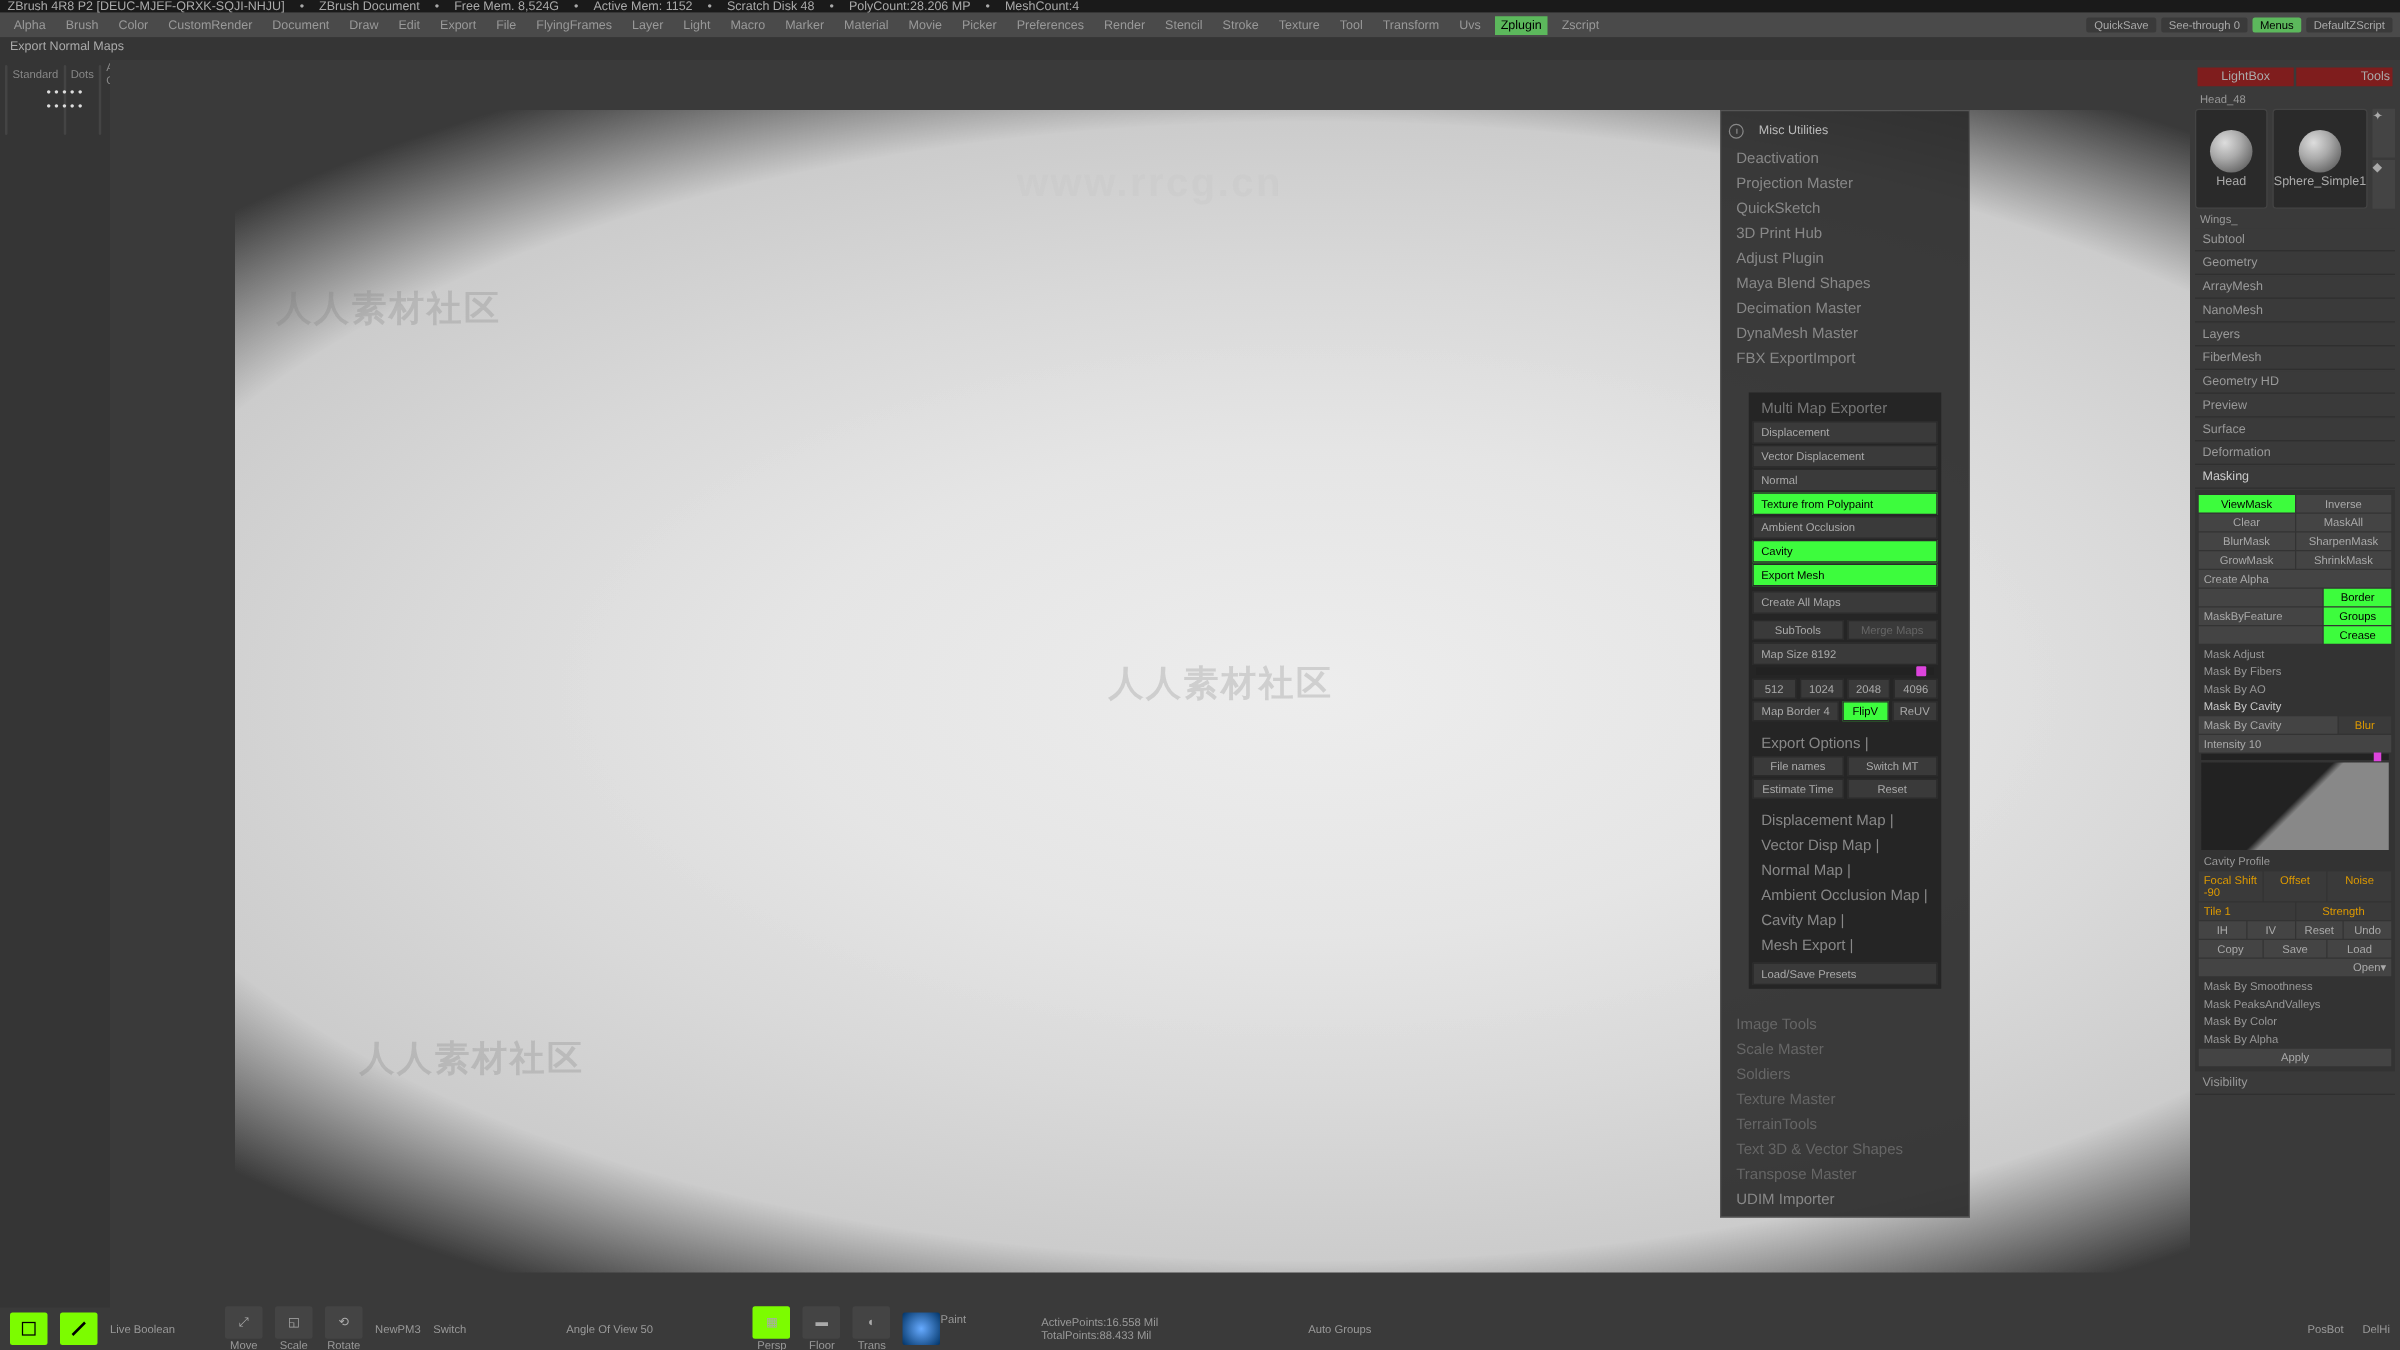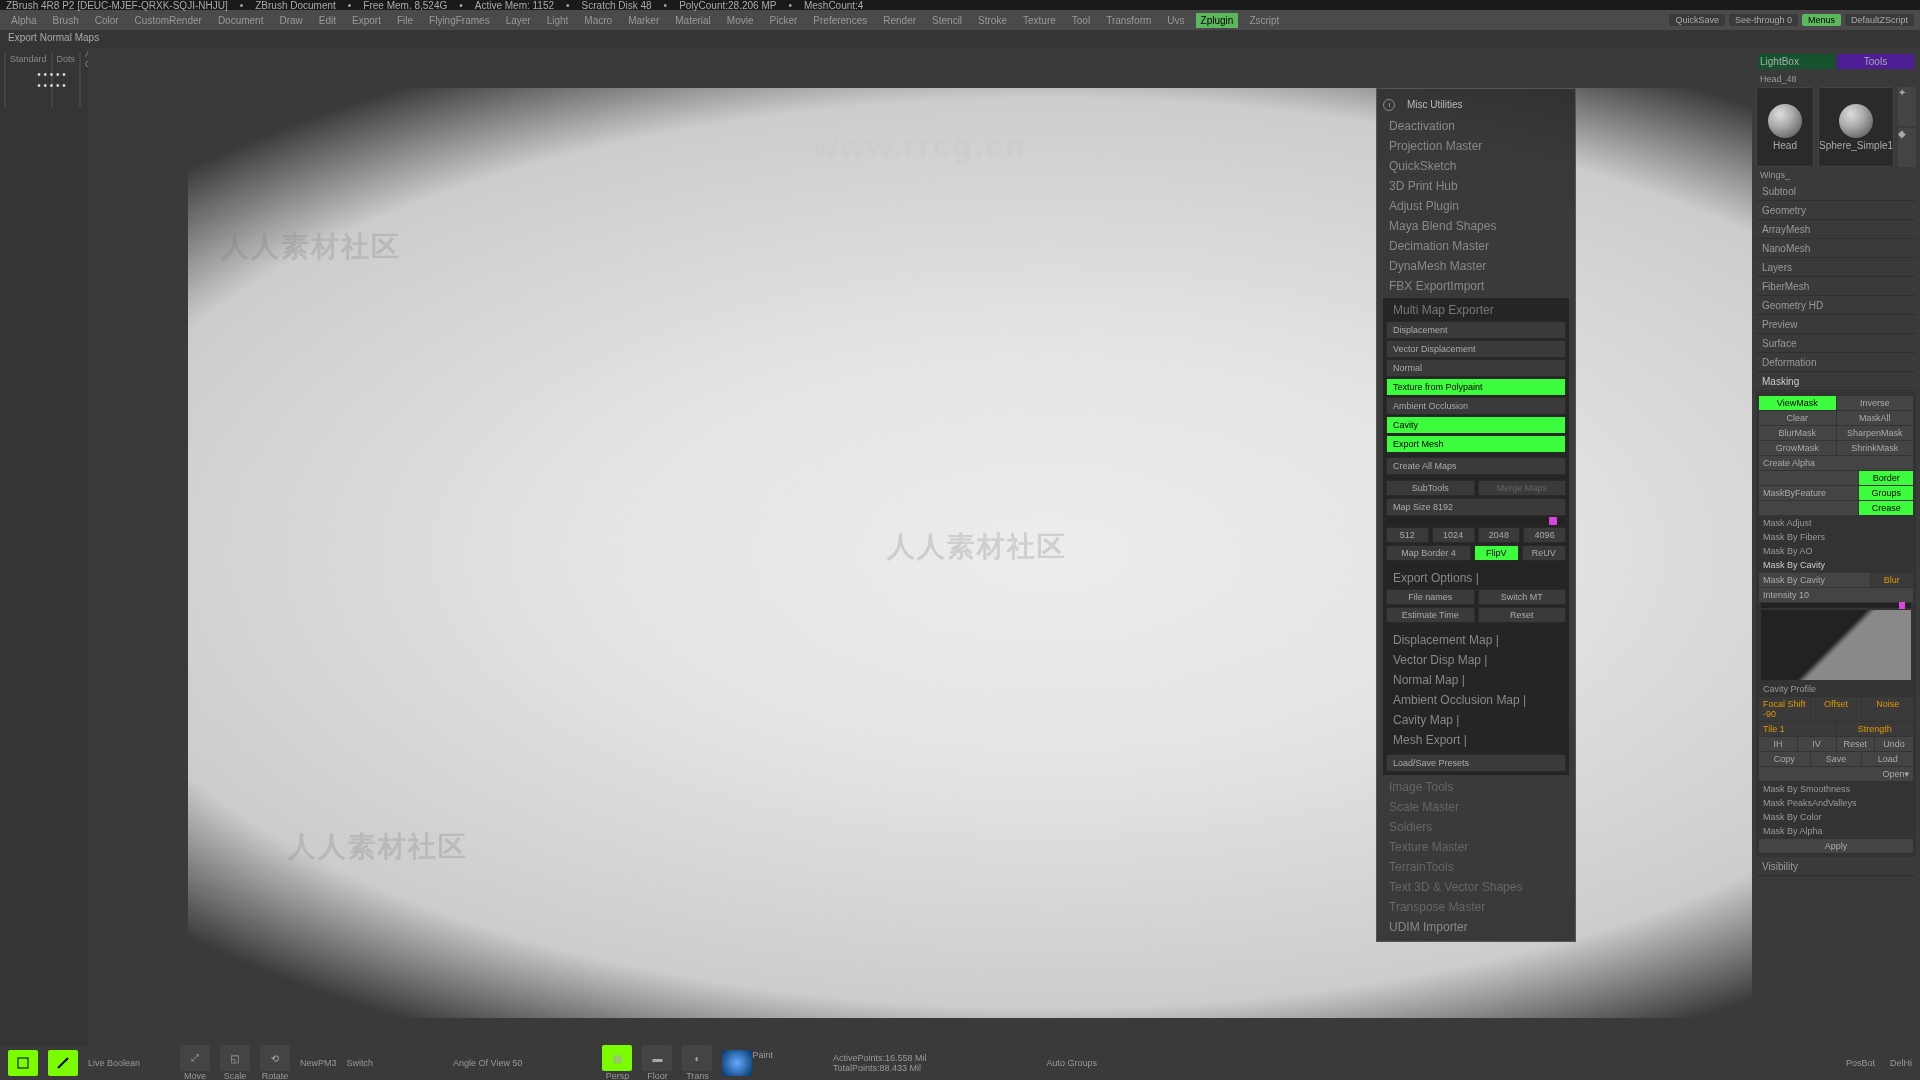--- a/index.html
+++ b/index.html
@@ -29,21 +29,21 @@
 .keybtn{width:24px;height:24px;background:#444;border-radius:3px;display:flex;align-items:center;justify-content:center}
 .keybtn.on{background:#7cfc00}
 .canvas{flex:1;background:#3a3a3a;position:relative;overflow:hidden}
 .canvas-img{position:absolute;top:40px;left:100px;right:0;bottom:30px;background:radial-gradient(ellipse 90% 70% at 55% 50%,#e8e8e8 0%,#e0e0e0 30%,#d5d5d5 50%,#c8c8c8 70%,transparent 85%);filter:contrast(1.05)}
 .canvas::before{content:"";position:absolute;inset:0;background:#3a3a3a}
 .watermark{position:absolute;font-size:28px;color:rgba(120,120,120,.25);font-weight:bold;letter-spacing:2px}
 .wm1{top:8%;left:50%;transform:translateX(-50%);font-size:32px;color:rgba(200,200,200,.4)}
 .floatpanel{position:absolute;top:40px;left:1288px;width:200px;background:rgba(45,45,45,.92);border:1px solid #555;padding:4px}
 .fp-header{font-size:10px;padding:4px 6px;color:#bbb}
 .fp-item{font-size:12px;padding:3px 8px;color:#888;cursor:pointer}
-.fp-sub{background:#252525;margin:2px;padding:2px}
+.fp-sub{background:#252525;margin:18px;padding:2px}
 .fp-btn{font-size:9px;padding:3px 6px;margin:1px;background:#3a3a3a;color:#aaa;cursor:pointer;border:1px solid #2a2a2a}
 .fp-btn.on{background:#3dfc3d;color:#000}
 .fp-row{display:flex;gap:1px}
 .fp-row .fp-btn{flex:1;text-align:center;padding:2px 1px;font-size:9px}
 .fp-slider{height:6px;background:#222;margin:2px 4px;position:relative}
 .fp-slider::after{content:"";position:absolute;right:6px;top:-1px;width:8px;height:8px;background:#d4d;border-radius:1px}
 .rightcol{width:168px;background:#3a3a3a;display:flex;flex-direction:column;padding:4px;gap:1px}
 .rc-top{height:80px;display:flex;gap:4px}
 .rc-thumb{flex:1;background:#2a2a2a;border:1px solid #444;border-radius:3px;display:flex;flex-direction:column;align-items:center;justify-content:center;font-size:8px}
 .rc-thumb .ball{width:34px;height:34px;border-radius:50%;background:radial-gradient(circle at 35% 30%,#ddd 0%,#aaa 40%,#666 80%,#333 100%);margin-bottom:2px}
@@ -236,22 +236,22 @@
       <div class="fp-item" style="color:#666">Texture Master</div>
       <div class="fp-item" style="color:#666">TerrainTools</div>
       <div class="fp-item" style="color:#666">Text 3D &amp; Vector Shapes</div>
       <div class="fp-item" style="color:#666">Transpose Master</div>
       <div class="fp-item">UDIM Importer</div>
     </div>
   </div>
 
   <div class="rightcol">
     <div style="display:flex;gap:2px;font-size:9px;padding:2px">
-      <span style="flex:1;background:#14532d;text-align:left;padding:2px">LightBox</span>
-      <span style="flex:1;background:#4c1d95;text-align:center;padding:2px">Tools</span>
+      <span style="flex:1;background:#7f1d1d;text-align:center;padding:2px">LightBox</span>
+      <span style="flex:1;background:#7f1d1d;text-align:right;padding:2px">Tools</span>
     </div>
     <div class="rc-label">Head_48</div>
     <div class="rc-top">
       <div class="rc-thumb">
           <div class="ball"></div>
           <span>Head</span>
         </div>
       <div class="rc-thumb">
           <div class="ball"></div>
           <span>Sphere_Simple1</span>

